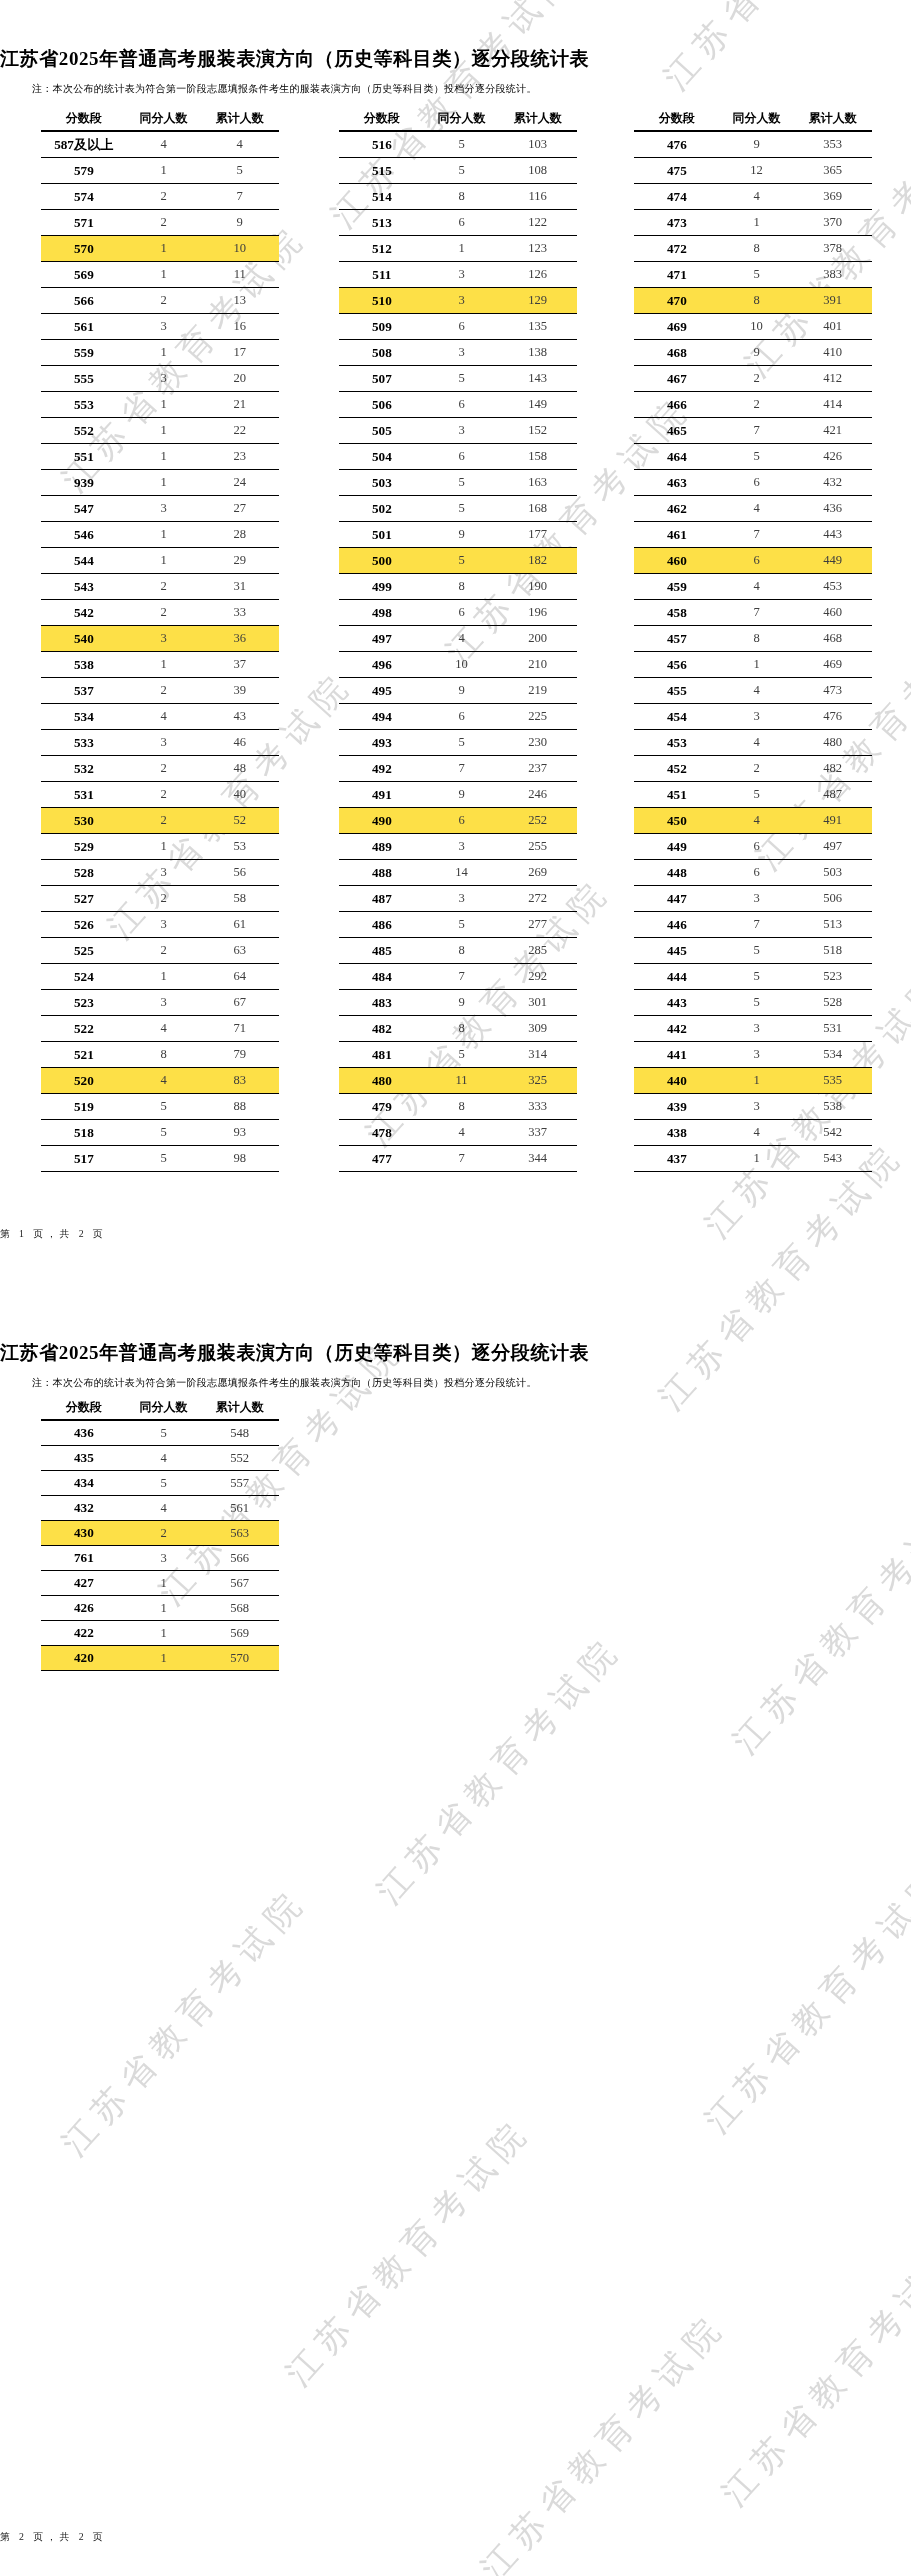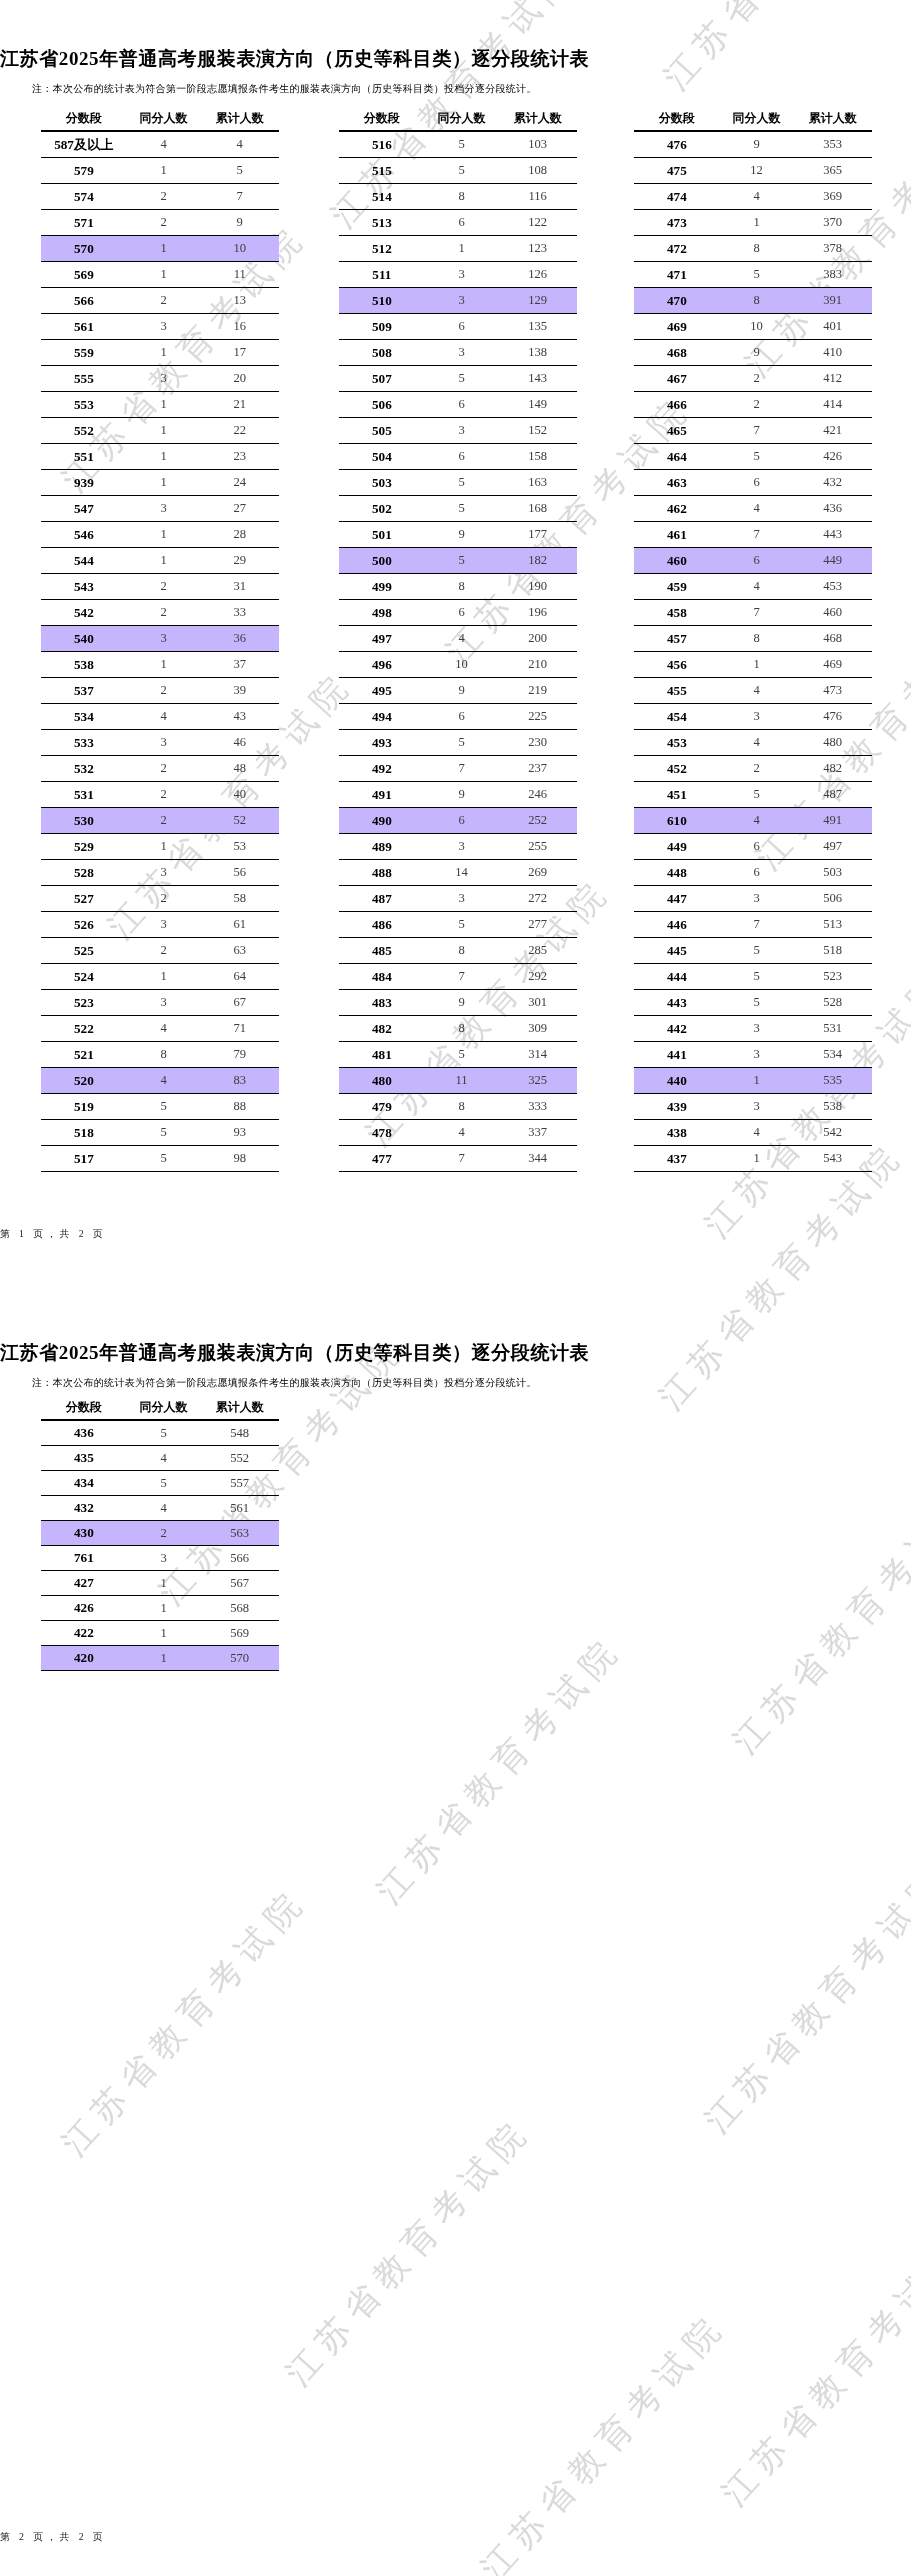--- a/index.html
+++ b/index.html
@@ -27,21 +27,21 @@
     display:grid;grid-template-columns:36% 31% 33%;height:23px;line-height:23px;
     border-bottom:2.3px solid #000;font-weight:700;font-size:12px;
   }
   .thead span{text-align:center;white-space:nowrap;}
   .trow{
     display:grid;grid-template-columns:36% 31% 33%;
     border-bottom:1.7px solid #000;
   }
   .p1 .trow{height:25px;line-height:25px;}
   .p2 .trow{height:24px;line-height:24px;}
-  .trow.shaded{background:#c4b5fd;}
+  .trow.shaded{background:#fde047;}
   .trow .score{text-align:center;font-weight:700;font-size:13.2px;white-space:nowrap;}
   .trow .cnt{text-align:center;font-weight:400;font-size:12.6px;color:#3d3d3d;}
 </style>
 </head>
 <body>
 
 <div id="watermark-layer">
     <div class="watermark" style="left: 654px; top: 69px;">江苏省教育考试院</div>
     <div class="watermark" style="left: 321px; top: 207px;">江苏省教育考试院</div>
     <div class="watermark" style="left: 735px; top: 356px;">江苏省教育考试院</div>
@@ -608,21 +608,21 @@
       <span class="score">452</span>
       <span class="cnt">2</span>
       <span class="cnt">482</span>
     </div>
     <div class="trow">
       <span class="score">451</span>
       <span class="cnt">5</span>
       <span class="cnt">487</span>
     </div>
     <div class="trow shaded">
-      <span class="score">610</span>
+      <span class="score">450</span>
       <span class="cnt">4</span>
       <span class="cnt">491</span>
     </div>
     <div class="trow">
       <span class="score">449</span>
       <span class="cnt">6</span>
       <span class="cnt">497</span>
     </div>
     <div class="trow">
       <span class="score">448</span>

